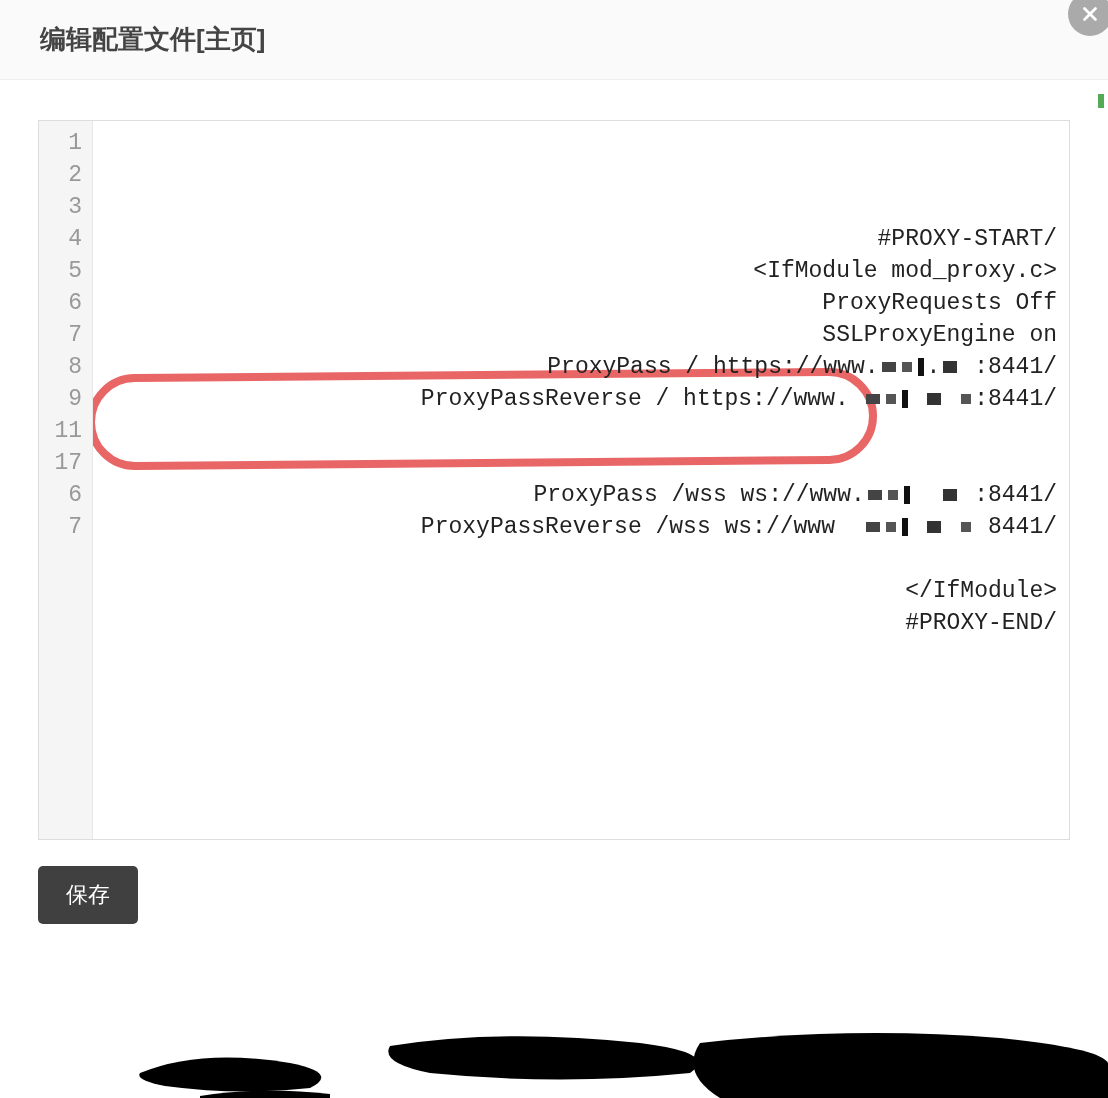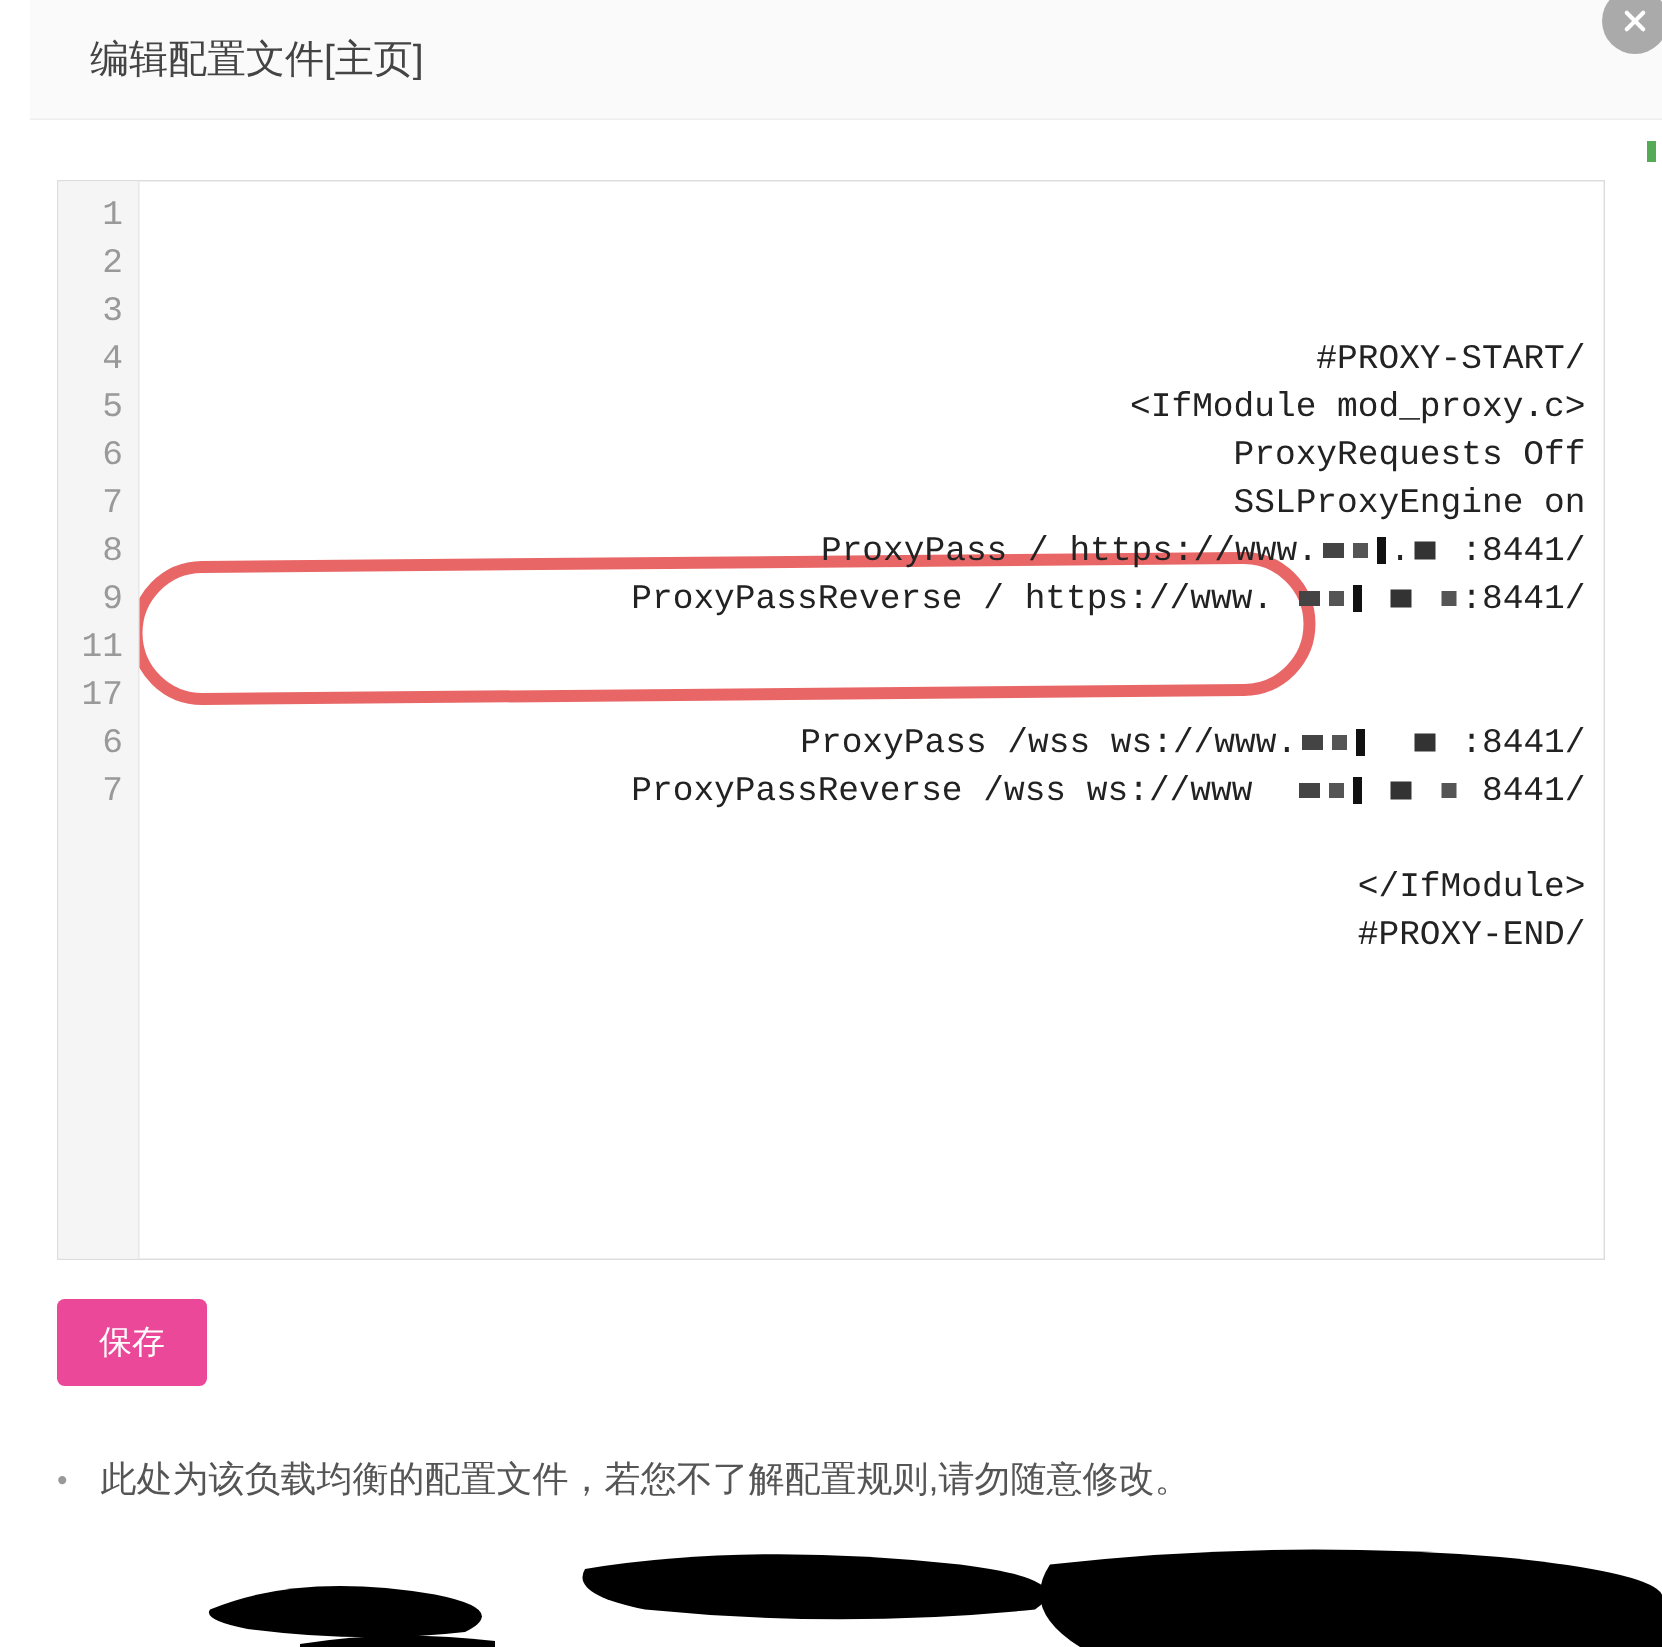--- a/index.html
+++ b/index.html
@@ -16,22 +16,21 @@
       width: 100%;
       height: 100%;
       position: relative;
     }
     .modal-header {
       background: #fafafa;
       padding: 22px 40px;
       border-bottom: 1px solid #eee;
       font-size: 26px;
       color: #444;
-      font-weight: 400;
-      margin-left: 20px;
+      font-weight: 700;
     }
     .close-btn {
       position: absolute;
       top: -8px;
       right: -4px;
       width: 44px;
       height: 44px;
       border-radius: 50%;
       background: #aaa;
       display: flex;
@@ -98,21 +97,21 @@
       height: 12px;
       background: #333;
       margin: 0 3px;
     }
     .r1 { width: 14px; height: 10px; background:#444;}
     .r2 { width: 10px; height: 10px; background:#555;}
     .r3 { width: 6px; height: 18px; background:#111;}
     .r4 { width: 14px; height: 12px; background:#333;}
     .save-btn {
       margin: 26px 0 0 38px;
-      background: #ec4899;
+      background: #404040;
       color: #fff;
       border: none;
       padding: 14px 28px;
       font-size: 22px;
       border-radius: 5px;
       cursor: pointer;
     }
     .note-list {
       margin: 46px 38px 0 38px;
       list-style: none;
@@ -177,23 +176,20 @@
           <div>7</div>
         </div>
       <div class="code" id="code">
         <div class="highlight-circle"></div>
       <span class="code-line">#PROXY-START/</span><span class="code-line">&lt;IfModule mod_proxy.c&gt;</span><span class="code-line">    ProxyRequests Off</span><span class="code-line">    SSLProxyEngine on</span><span class="code-line">    ProxyPass / https://www.<span class="redact r1"></span><span class="redact r2"></span><span class="redact r3"></span>.<span class="redact r4"></span> :8441/</span><span class="code-line">    ProxyPassReverse / https://www. <span class="redact r1"></span><span class="redact r2"></span><span class="redact r3"></span> <span class="redact r4"></span> <span class="redact r2"></span>:8441/</span><span class="code-line"></span><span class="code-line"></span><span class="code-line">    ProxyPass /wss ws://www.<span class="redact r1"></span><span class="redact r2"></span><span class="redact r3"></span>  <span class="redact r4"></span> :8441/</span><span class="code-line">    ProxyPassReverse /wss ws://www  <span class="redact r1"></span><span class="redact r2"></span><span class="redact r3"></span> <span class="redact r4"></span> <span class="redact r2"></span> 8441/</span><span class="code-line"></span><span class="code-line">    &lt;/IfModule&gt;</span><span class="code-line">#PROXY-END/</span></div>
     </div>
   </div>
 
   <button class="save-btn">保存</button>
 
-  <ul class="note-list">
-    <li>此处为该负载均衡的配置文件，若您不了解配置规则,请勿随意修改。</li>
-  </ul>
 
   <svg class="black-scribble" viewBox="0 0 1108 80" preserveAspectRatio="none">
     <path d="M140,55 Q200,30 290,45 Q340,55 310,70 Q240,78 165,68 Q135,62 140,55 Z" fill="#000"></path>
     <path d="M390,28 Q500,10 640,25 Q720,35 690,55 Q560,68 430,55 Q380,45 390,28 Z" fill="#000"></path>
     <path d="M700,25 Q850,8 1000,20 Q1100,30 1108,45 L1108,80 L720,80 Q680,55 700,25 Z" fill="#000"></path>
     <path d="M200,78 Q260,68 330,76 L330,80 L200,80 Z" fill="#000"></path>
   </svg>
 
 </div>
 

